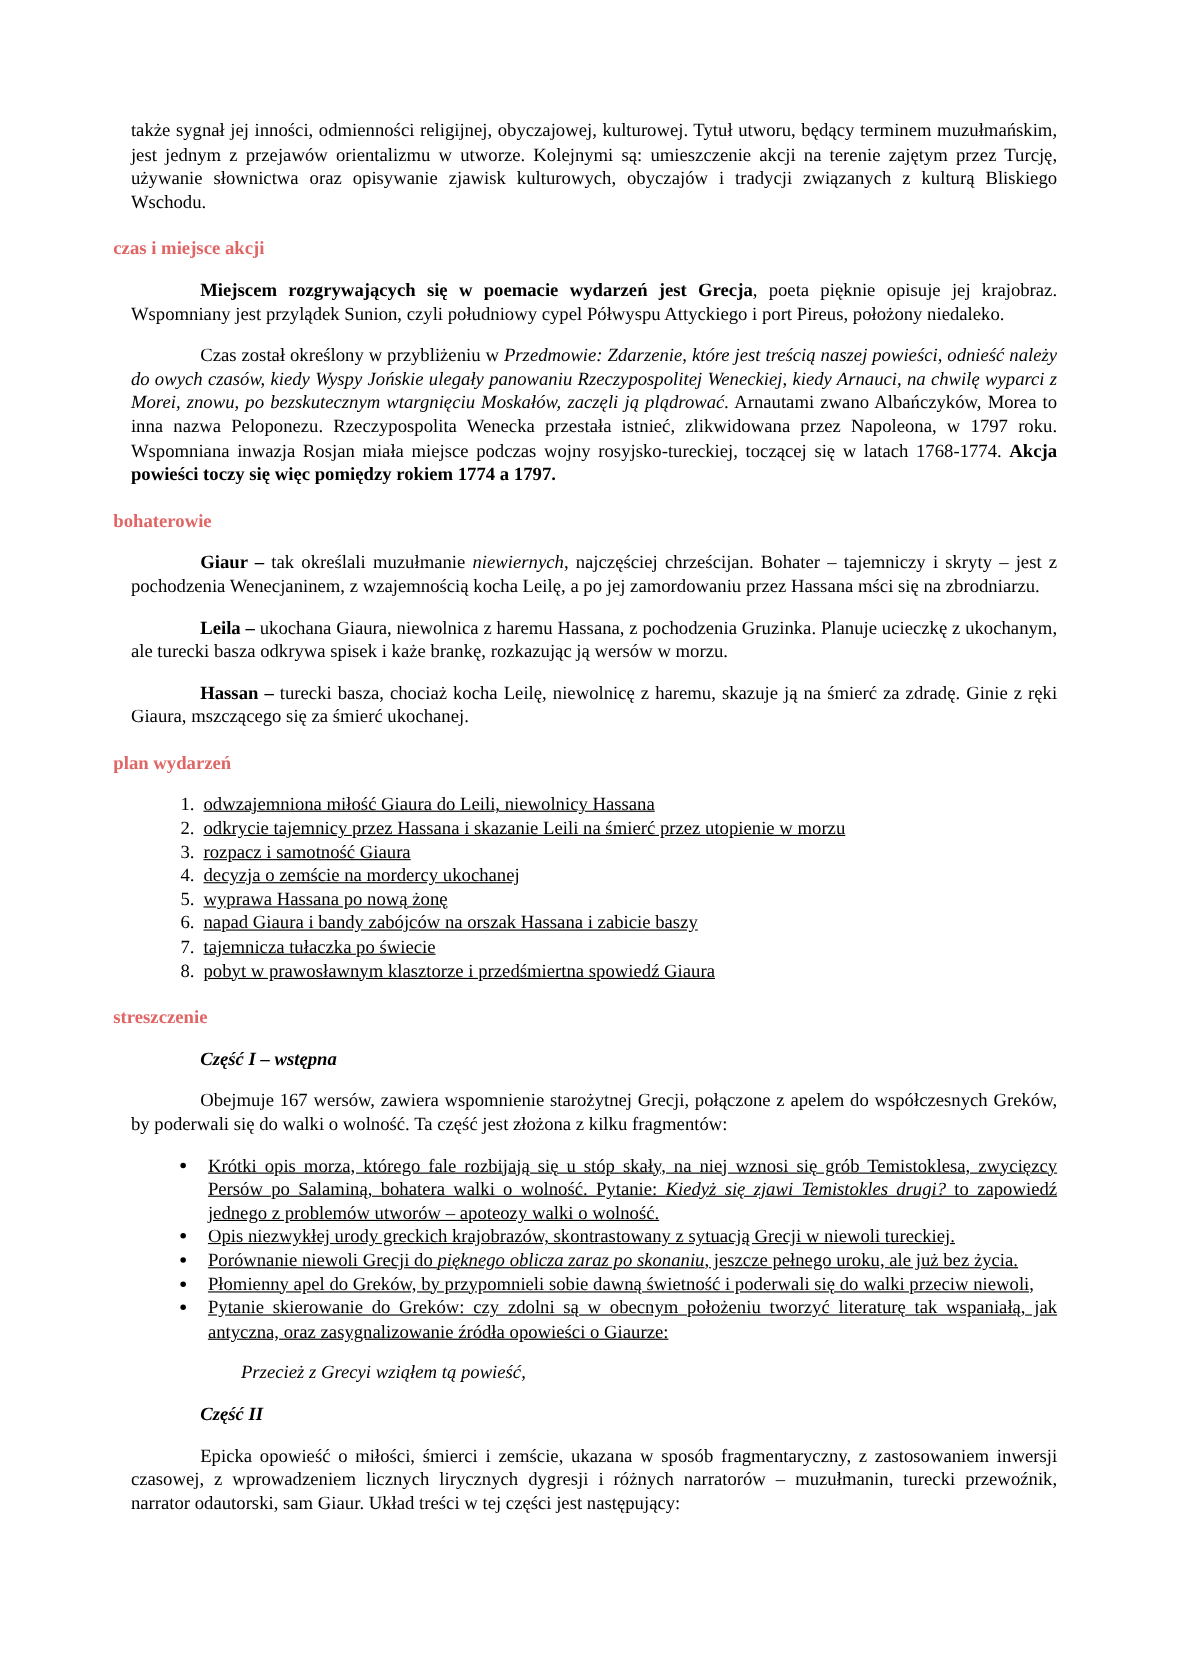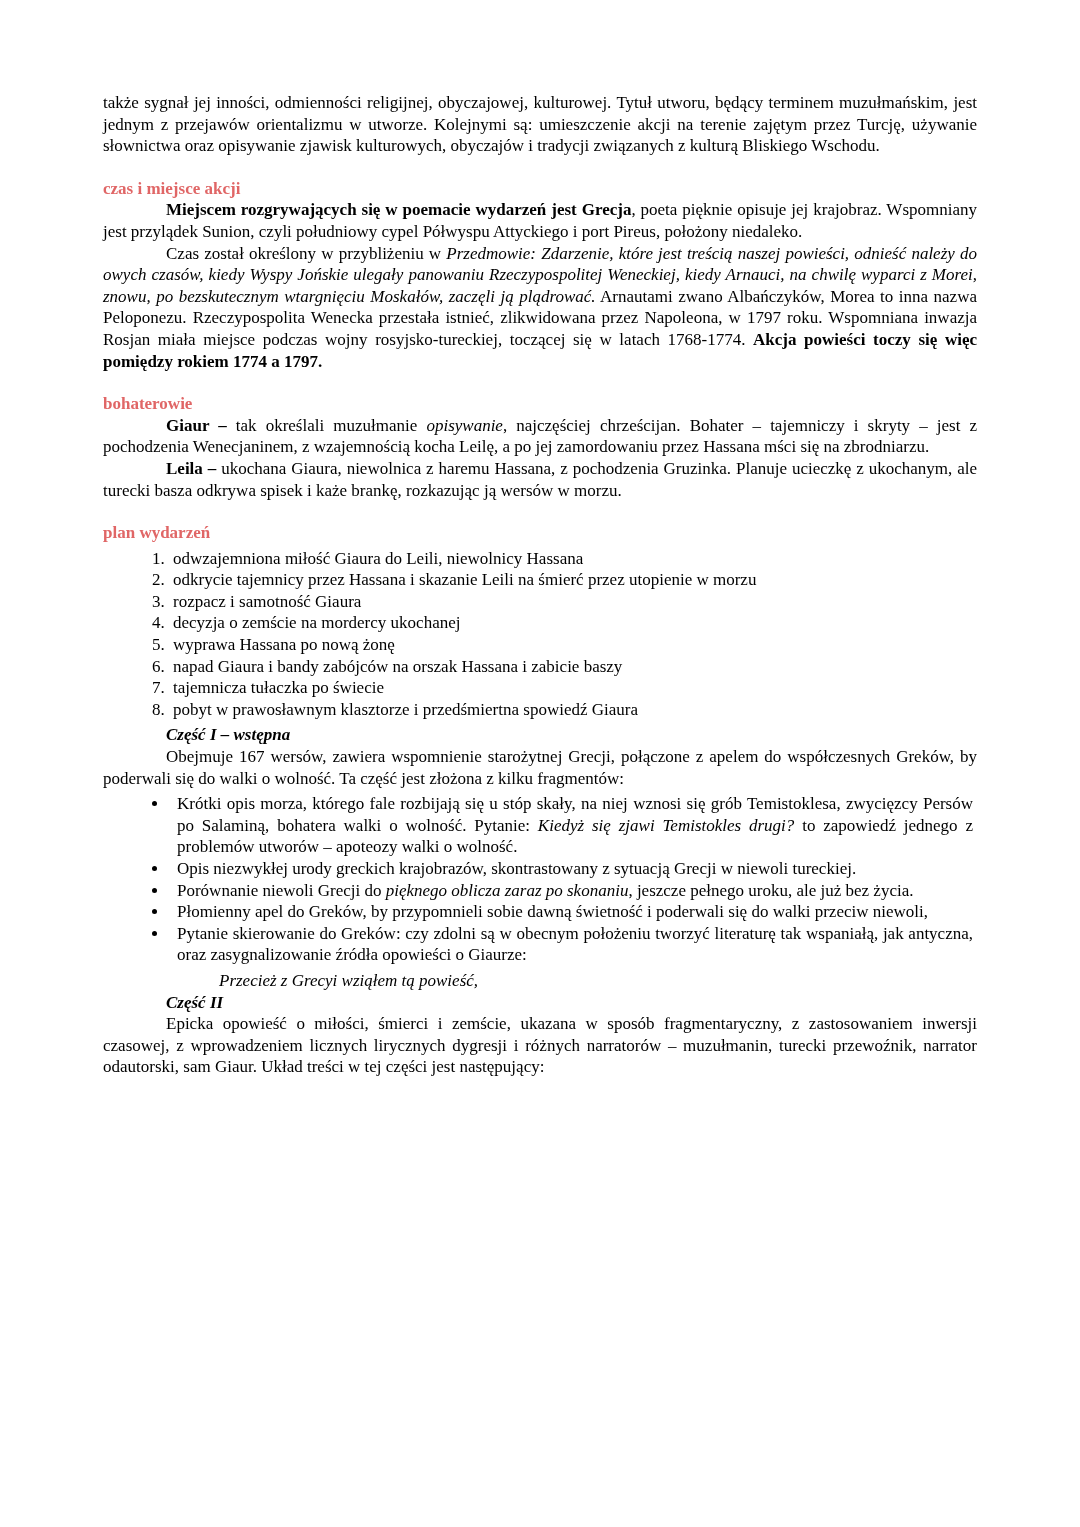--- a/index.html
+++ b/index.html
@@ -9,62 +9,65 @@
     min-height: 1527px;
     margin: 0 auto;
     padding: 92px 103px 40px 103px;
     background: #ffffff;
     font-family: "Liberation Serif", "DejaVu Serif", serif;
     font-size: 17px;
     line-height: 21.6px;
     color: #000000;
     overflow: hidden;
   }
-  .para { margin: 0; text-align: justify; }
+  .para { margin: 16px; text-align: justify; }
   .para.indent { text-indent: 63px; }
   .heading {
     margin: 21px 0 0 0;
     text-align: left;
     font-weight: 700;
     color: var(--heading-color, #e06666);
   }
   .b { font-weight: 700; }
   .i { font-style: italic; }
   ol.doc-list, ul.doc-list {
-    margin: 4px;
+    margin: 16px;
     padding: 0 0 0 62px;
     text-align: justify;
+    text-decoration: underline;
   }
   ol.doc-list li { padding-left: 4px; }
   ul.doc-list li { padding-left: 8px; }
   .quote { margin-left: 116px; font-style: italic; }
 </style>
 </head>
 <body>
 
 <div class="page">
   <div id="doc-content">
       <p class="para"><span class="">także sygnał jej inności, odmienności religijnej, obyczajowej, kulturowej. Tytuł utworu, będący terminem muzułmańskim, jest jednym z przejawów orientalizmu w utworze. Kolejnymi są: umieszczenie akcji na terenie zajętym przez Turcję, używanie słownictwa oraz opisywanie zjawisk kulturowych, obyczajów i tradycji związanych z kulturą Bliskiego Wschodu.</span></p>
       <div class="heading">czas i miejsce akcji</div>
       <p class="para indent"><span class="b ">Miejscem rozgrywających się w poemacie wydarzeń jest Grecja</span><span class="">, poeta pięknie opisuje jej krajobraz. Wspomniany jest przylądek Sunion, czyli południowy cypel Półwyspu Attyckiego i port Pireus, położony niedaleko.</span></p>
       <p class="para indent"><span class="">Czas został określony w przybliżeniu w </span><span class="i">Przedmowie: Zdarzenie, które jest treścią naszej powieści, odnieść należy do owych czasów, kiedy Wyspy Jońskie ulegały panowaniu Rzeczypospolitej Weneckiej, kiedy Arnauci, na chwilę wyparci z Morei, znowu, po bezskutecznym wtargnięciu Moskałów, zaczęli ją plądrować.</span><span class=""> Arnautami zwano Albańczyków, Morea to inna nazwa Peloponezu. Rzeczypospolita Wenecka przestała istnieć, zlikwidowana przez Napoleona, w 1797 roku. Wspomniana inwazja Rosjan miała miejsce podczas wojny rosyjsko-tureckiej, toczącej się w latach 1768-1774. </span><span class="b ">Akcja powieści toczy się więc pomiędzy rokiem 1774 a 1797.</span></p>
       <div class="heading">bohaterowie</div>
-      <p class="para indent"><span class="b ">Giaur –</span><span class=""> tak określali muzułmanie </span><span class="i">opisywanie</span><span class="">, najczęściej chrześcijan. Bohater – tajemniczy i skryty – jest z pochodzenia Wenecjaninem, z wzajemnością kocha Leilę, a po jej zamordowaniu przez Hassana mści się na zbrodniarzu.</span></p>
+      <p class="para indent"><span class="b ">Giaur –</span><span class=""> tak określali muzułmanie </span><span class="i">niewiernych</span><span class="">, najczęściej chrześcijan. Bohater – tajemniczy i skryty – jest z pochodzenia Wenecjaninem, z wzajemnością kocha Leilę, a po jej zamordowaniu przez Hassana mści się na zbrodniarzu.</span></p>
       <p class="para indent"><span class="b ">Leila –</span><span class=""> ukochana Giaura, niewolnica z haremu Hassana, z pochodzenia Gruzinka. Planuje ucieczkę z ukochanym, ale turecki basza odkrywa spisek i każe brankę, rozkazując ją wersów w morzu.</span></p>
+      <p class="para indent"><span class="b ">Hassan –</span><span class=""> turecki basza, chociaż kocha Leilę, niewolnicę z haremu, skazuje ją na śmierć za zdradę. Ginie z ręki Giaura, mszczącego się za śmierć ukochanej.</span></p>
       <div class="heading">plan wydarzeń</div>
       <ol class="doc-list">
         <li><span class="">odwzajemniona miłość Giaura do Leili, niewolnicy Hassana</span></li>
         <li><span class="">odkrycie tajemnicy przez Hassana i skazanie Leili na śmierć przez utopienie w morzu</span></li>
         <li><span class="">rozpacz i samotność Giaura</span></li>
         <li><span class="">decyzja o zemście na mordercy ukochanej</span></li>
         <li><span class="">wyprawa Hassana po nową żonę</span></li>
         <li><span class="">napad Giaura i bandy zabójców na orszak Hassana i zabicie baszy</span></li>
         <li><span class="">tajemnicza tułaczka po świecie</span></li>
         <li><span class="">pobyt w prawosławnym klasztorze i przedśmiertna spowiedź Giaura</span></li>
       </ol>
+      <div class="heading">streszczenie</div>
       <p class="para indent"><span class="b i">Część I – wstępna</span></p>
       <p class="para indent"><span class="">Obejmuje 167 wersów, zawiera wspomnienie starożytnej Grecji, połączone z apelem do współczesnych Greków, by poderwali się do walki o wolność. Ta część jest złożona z kilku fragmentów:</span></p>
       <ul class="doc-list">
         <li><span class="">Krótki opis morza, którego fale rozbijają się u stóp skały, na niej wznosi się grób Temistoklesa, zwycięzcy Persów po Salaminą, bohatera walki o wolność. Pytanie: </span><span class="i">Kiedyż się zjawi Temistokles drugi?</span><span class=""> to zapowiedź jednego z problemów utworów – apoteozy walki o wolność.</span></li>
         <li><span class="">Opis niezwykłej urody greckich krajobrazów, skontrastowany z sytuacją Grecji w niewoli tureckiej.</span></li>
         <li><span class="">Porównanie niewoli Grecji do </span><span class="i">pięknego oblicza zaraz po skonaniu</span><span class="">, jeszcze pełnego uroku, ale już bez życia.</span></li>
         <li><span class="">Płomienny apel do Greków, by przypomnieli sobie dawną świetność i poderwali się do walki przeciw niewoli,</span></li>
         <li><span class="">Pytanie skierowanie do Greków: czy zdolni są w obecnym położeniu tworzyć literaturę tak wspaniałą, jak antyczna, oraz zasygnalizowanie źródła opowieści o Giaurze:</span></li>
       </ul>
       <div class="quote">

